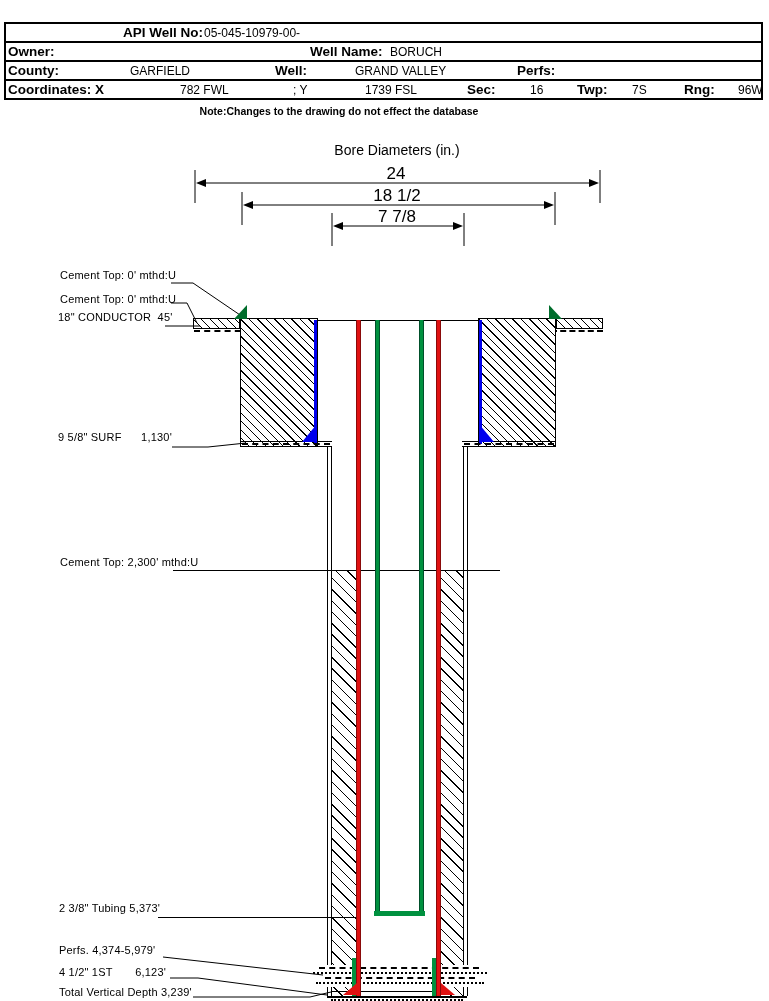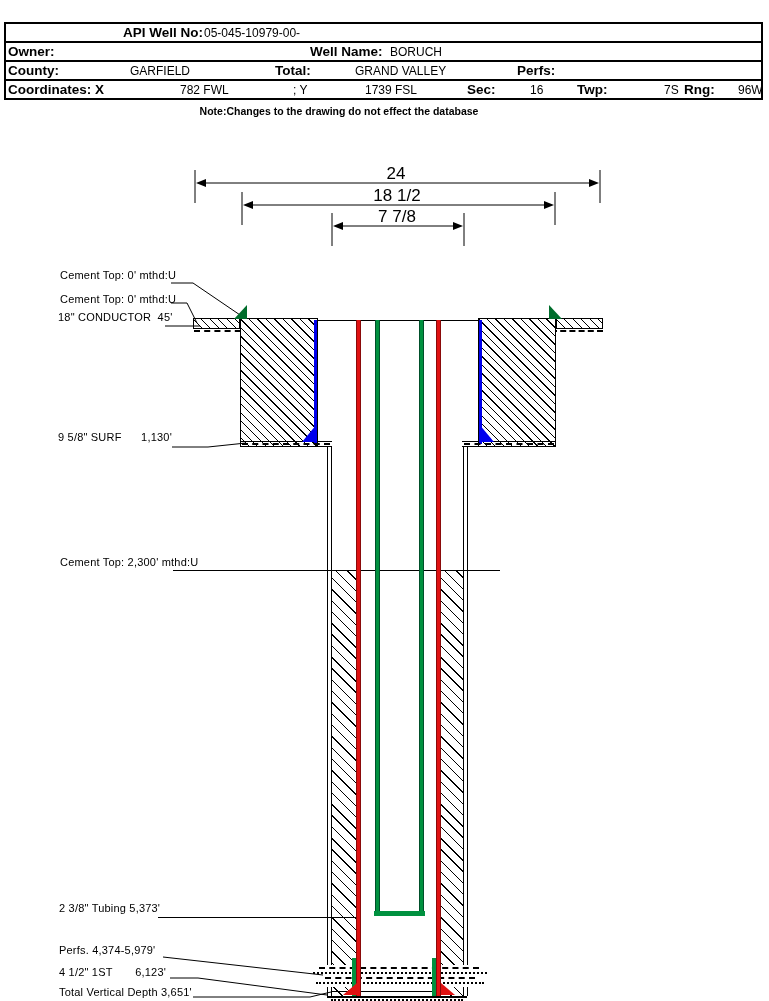--- a/index.html
+++ b/index.html
@@ -49,51 +49,52 @@
 
   <div class="blbl" style="left:123px;top:25px">API Well No:</div>
   <div class="bval" style="left:204px;top:26px">05-045-10979-00-</div>
 
   <div class="blbl" style="left:8px;top:44px">Owner:</div>
   <div class="blbl" style="left:310px;top:44px">Well Name:</div>
   <div class="bval" style="left:390px;top:45px">BORUCH</div>
 
   <div class="blbl" style="left:8px;top:63px">County:</div>
   <div class="bval" style="left:130px;top:64px">GARFIELD</div>
-  <div class="blbl" style="left:275px;top:63px">Total:</div>
+  <div class="blbl" style="left:275px;top:63px">Well:</div>
   <div class="bval" style="left:355px;top:64px">GRAND VALLEY</div>
   <div class="blbl" style="left:517px;top:63px">Perfs:</div>
   <div class="bval" style="left:560px;top:64px"></div>
 
   <div class="blbl" style="left:8px;top:82px">Coordinates: X</div>
   <div class="bval" style="left:180px;top:83px">782 FWL</div>
   <div class="bval" style="left:293px;top:83px">; Y</div>
   <div class="bval" style="left:365px;top:83px">1739 FSL</div>
   <div class="blbl" style="left:467px;top:82px">Sec:</div>
   <div class="bval" style="left:530px;top:83px">16</div>
   <div class="blbl" style="left:577px;top:82px">Twp:</div>
-  <div class="bval" style="left:664px;top:83px">7S</div>
+  <div class="bval" style="left:632px;top:83px">7S</div>
   <div class="blbl" style="left:684px;top:82px">Rng:</div>
   <div class="bval" style="left:738px;top:83px">96W</div>
 
   <div id="note">Note:Changes to the drawing do not effect the database</div>
 
+  <div id="boretitle">Bore Diameters (in.)</div>
   <div class="dimlbl" style="left:346px;top:164px">24</div>
   <div class="dimlbl" style="left:347px;top:186px">18 1/2</div>
   <div class="dimlbl" style="left:347px;top:207px">7 7/8</div>
 
   <div class="lbl" style="left:60px;top:269px">Cement Top: 0' mthd:U</div>
   <div class="lbl" style="left:60px;top:293px">Cement Top: 0' mthd:U</div>
   <div class="lbl" style="left:58px;top:311px">18" CONDUCTOR  45'</div>
   <div class="lbl" style="left:58px;top:431px">9 5/8" SURF      1,130'</div>
   <div class="lbl" style="left:60px;top:556px">Cement Top: 2,300' mthd:U</div>
   <div class="lbl" style="left:59px;top:902px">2 3/8" Tubing 5,373'</div>
   <div class="lbl" style="left:59px;top:944px">Perfs. 4,374-5,979'</div>
   <div class="lbl" style="left:59px;top:966px">4 1/2" 1ST       6,123'</div>
-  <div class="lbl" style="left:59px;top:986px">Total Vertical Depth 3,651'</div>
+  <div class="lbl" style="left:59px;top:986px">Total Vertical Depth 3,239'</div>
 
   <div class="ln" style="left:318px;top:320px;width:160px;height:1px"></div>
 
   <div class="abs hatch-dense" style="left:193px;top:318px;width:47px;height:11px"></div>
   <div class="abs hatch-dense" style="left:556px;top:318px;width:47px;height:11px"></div>
   <div class="dash" style="left:194px;top:330px;width:57px"></div>
   <div class="dash" style="left:551px;top:330px;width:52px"></div>
 
   <div class="abs hatch-dense" style="left:240px;top:318px;width:78px;height:129px"></div>
   <div class="abs hatch-dense" style="left:478px;top:318px;width:78px;height:129px"></div>

